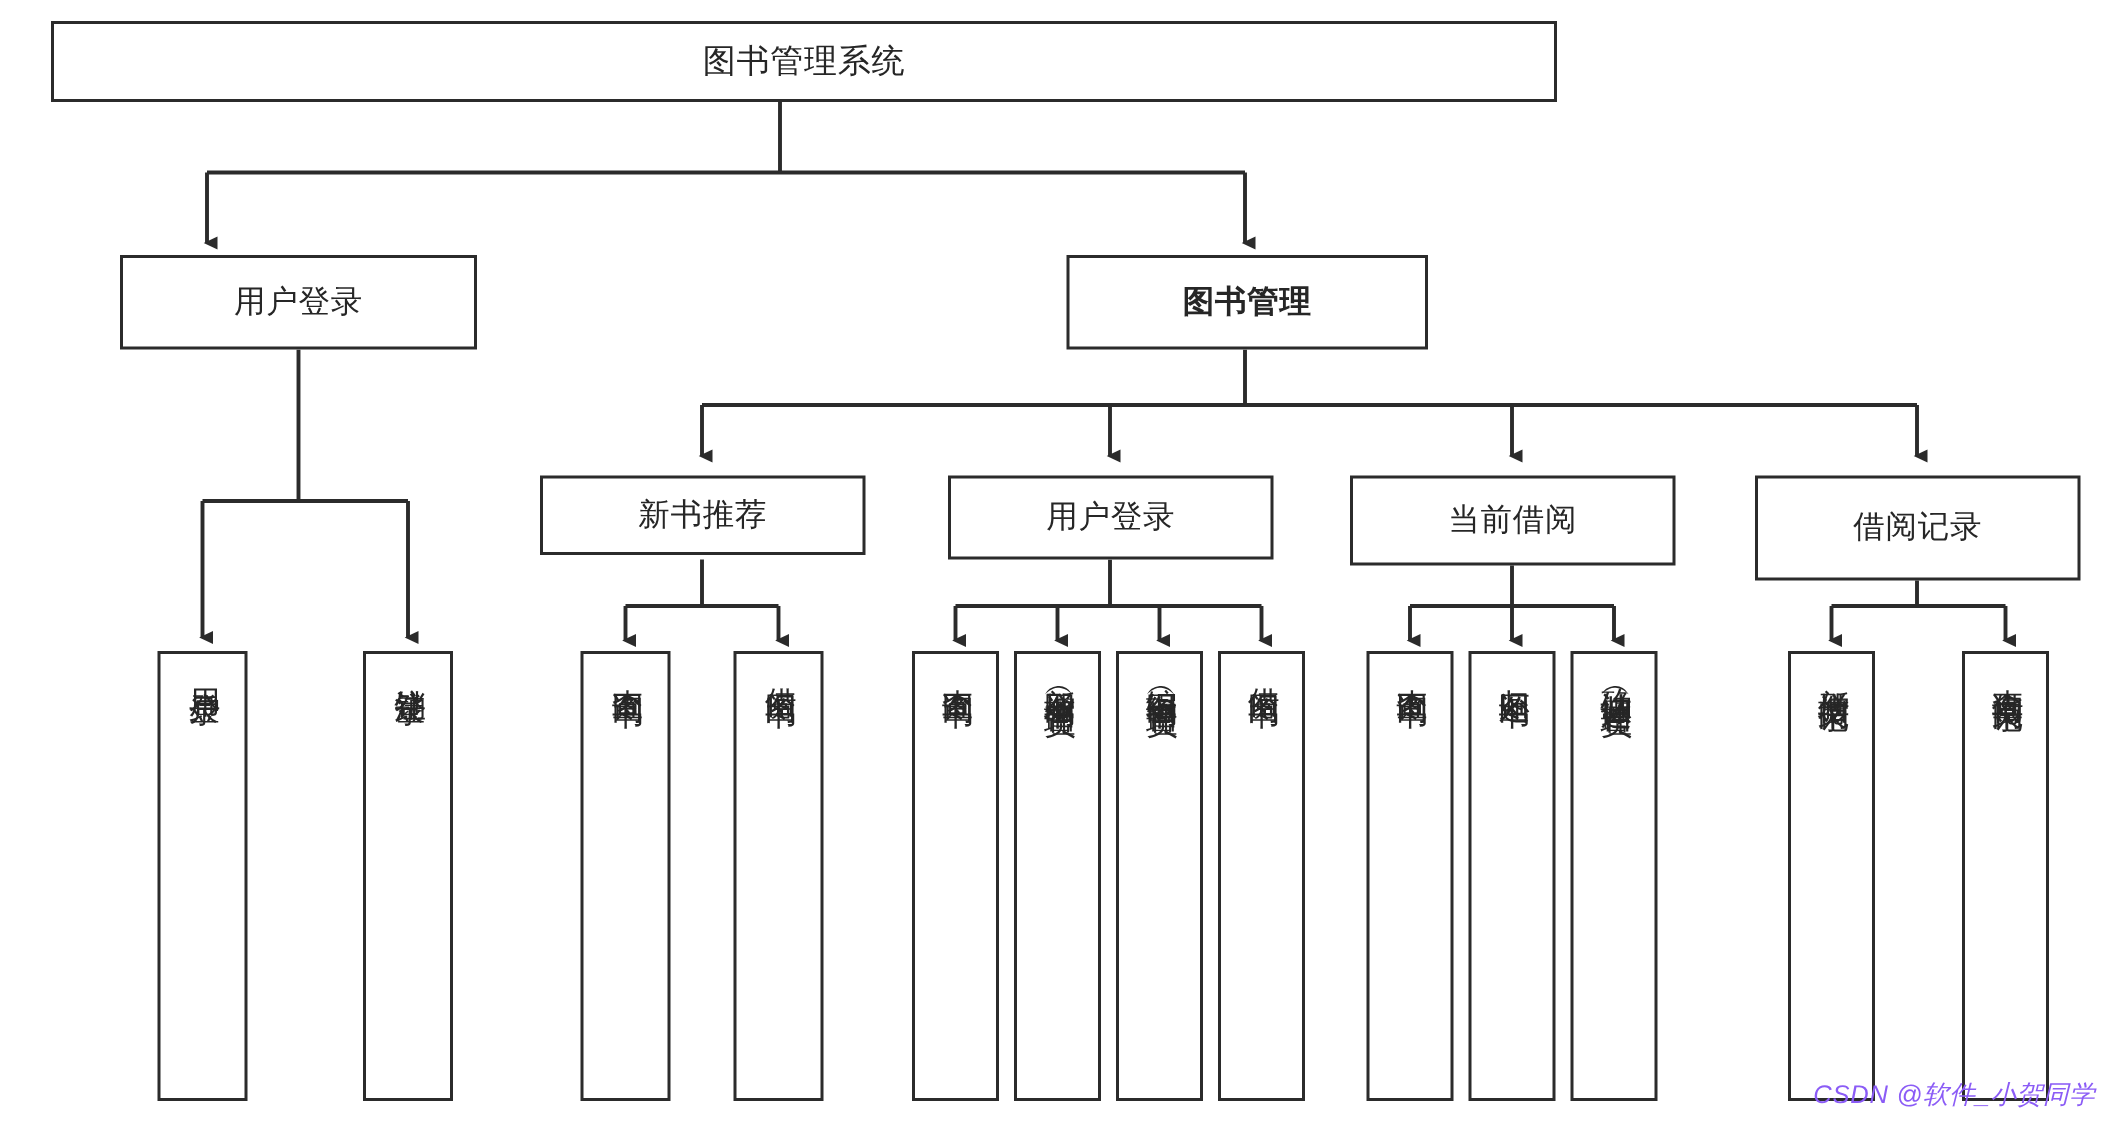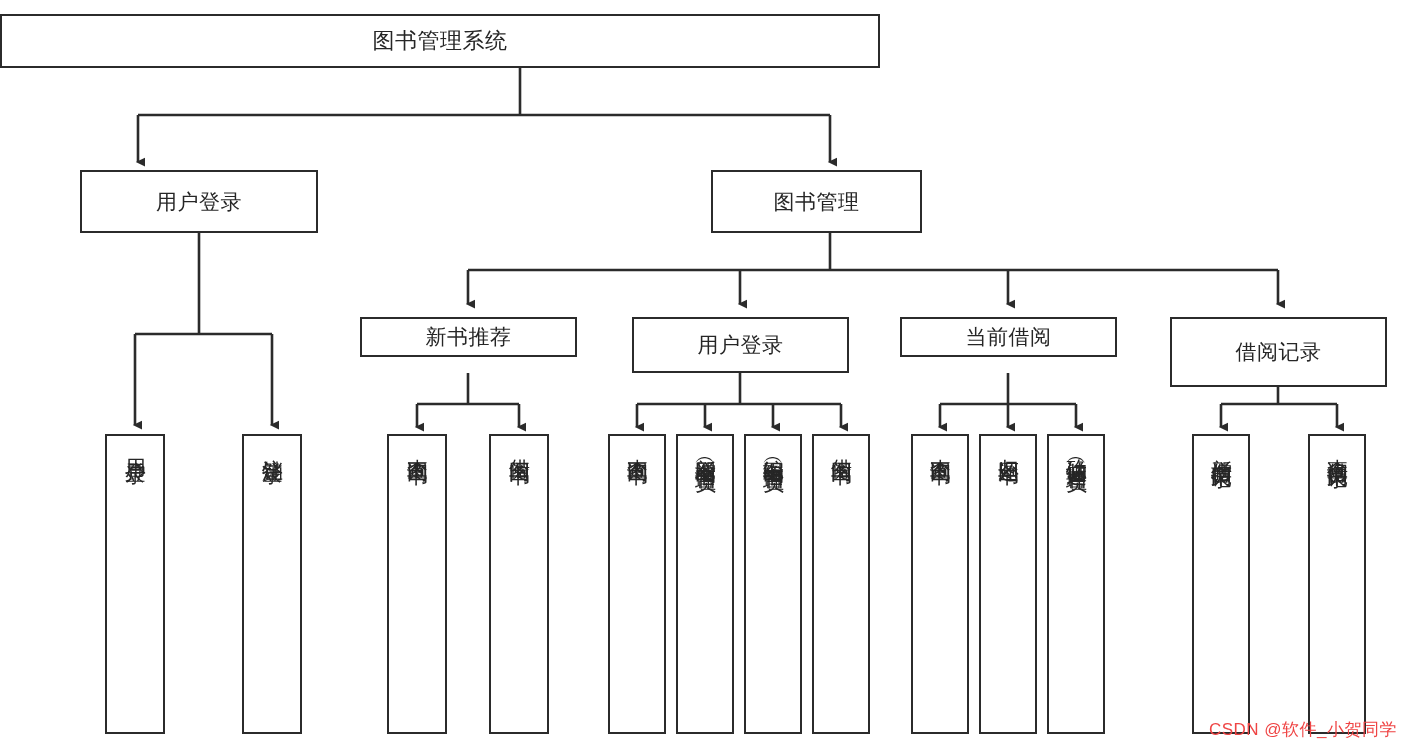--- a/index.html
+++ b/index.html
@@ -62,25 +62,26 @@
     font-size: 21px;
     line-height: 1.28;
     letter-spacing: 2px;
     white-space: nowrap;
   }
   .watermark {
     position: absolute;
     right: 8px;
     bottom: 6px;
     font-size: 17px;
-    color: #ef4444;
+    color: #8b5cf6;
     z-index: 6;
     white-space: nowrap;
     letter-spacing: 0.5px;
     pointer-events: none;
+    font-style: italic;
   }
 </style>
 </head>
 <body>
 
 <div id="diagram-canvas">
 
   <svg id="edge-layer" viewBox="0 0 1405 747" xmlns="http://www.w3.org/2000/svg">
     <defs>
       <marker id="arrowhead" markerWidth="10" markerHeight="10" refX="4.6" refY="7.4" orient="auto" markerUnits="userSpaceOnUse">
@@ -126,38 +127,38 @@
       <path d="M 1008,404 L 1008,427" marker-end="url(#arrowhead)"></path>
       <path d="M 1076,404 L 1076,427" marker-end="url(#arrowhead)"></path>
 
       <path d="M 1278,373 L 1278,404"></path>
       <path d="M 1221,404 L 1337,404"></path>
       <path d="M 1221,404 L 1221,427" marker-end="url(#arrowhead)"></path>
       <path d="M 1337,404 L 1337,427" marker-end="url(#arrowhead)"></path>
     </g>
   </svg>
 
-  <div class="node h root" style="left:0; top:14px; width:880px; height:54px;">
+  <div class="node h root" style="left:34px; top:14px; width:1004px; height:54px;">
     <span class="node-label">图书管理系统</span>
   </div>
 
   <div class="node h" style="left:80px; top:170px; width:238px; height:63px;">
     <span class="node-label">用户登录</span>
   </div>
-  <div class="node h" style="left:711px; top:170px; width:211px; height:63px;">
+  <div class="node h" style="left:711px; top:170px; width:241px; height:63px;font-weight:bold;">
     <span class="node-label">图书管理</span>
   </div>
 
-  <div class="node h" style="left:360px; top:317px; width:217px; height:40px;">
+  <div class="node h" style="left:360px; top:317px; width:217px; height:53px;">
     <span class="node-label">新书推荐</span>
   </div>
   <div class="node h" style="left:632px; top:317px; width:217px; height:56px;">
     <span class="node-label">用户登录</span>
   </div>
-  <div class="node h" style="left:900px; top:317px; width:217px; height:40px;">
+  <div class="node h" style="left:900px; top:317px; width:217px; height:60px;">
     <span class="node-label">当前借阅</span>
   </div>
   <div class="node h" style="left:1170px; top:317px; width:217px; height:70px;">
     <span class="node-label">借阅记录</span>
   </div>
 
   <div class="node v" style="left:105px; top:434px; width:60px; height:300px;">
     <span class="node-label">用户登录</span>
   </div>
   <div class="node v" style="left:242px; top:434px; width:60px; height:300px;">

